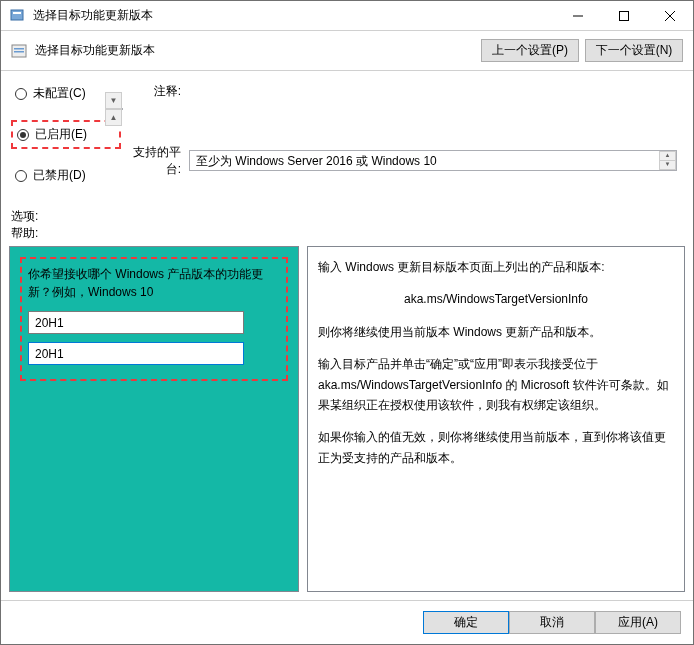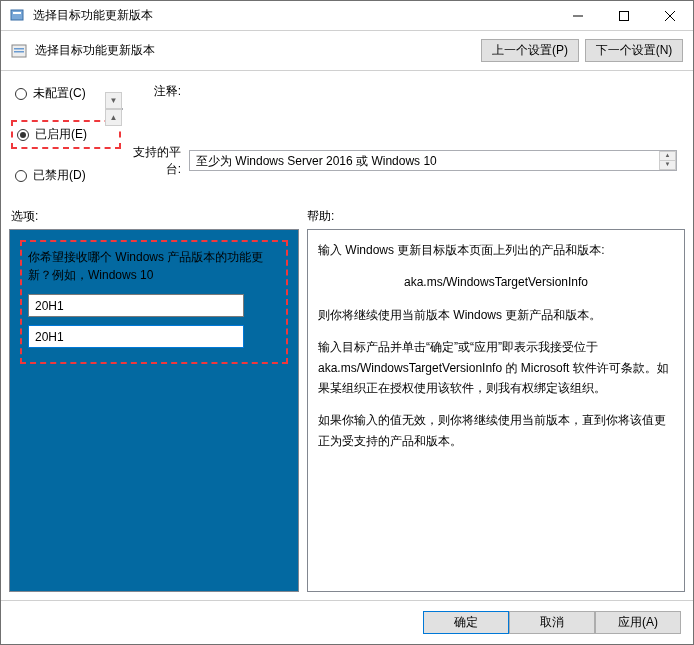--- a/index.html
+++ b/index.html
@@ -28,24 +28,24 @@
     .comment-label { width: 60px; text-align: right; padding-top: 2px; }
     .comment-box { flex: 1; height: 58px; border: 1px solid #abadb3; background: #fff; margin-right: 6px; position: relative; }
     .comment-box .scroll-up, .comment-box .scroll-down { position: absolute; right: 0; width: 17px; height: 17px; background: #f0f0f0; border: 1px solid #cdcdcd; display: flex; align-items: center; justify-content: center; font-size: 8px; color: #606060; }
     .comment-box .scroll-up { top: 0; }
     .comment-box .scroll-down { bottom: 0; }
     .platform-row { display: flex; align-items: center; gap: 8px; margin-top: 24px; }
     .platform-box { flex: 1; height: 21px; border: 1px solid #abadb3; background: #fff; margin-right: 6px; padding: 2px 6px; line-height: 17px; position: relative; }
     .platform-box .scroll-up, .platform-box .scroll-down { position: absolute; right: 0; width: 17px; height: 10px; background: #f0f0f0; border: 1px solid #cdcdcd; display: flex; align-items: center; justify-content: center; font-size: 6px; color: #606060; }
     .platform-box .scroll-up { top: 0; }
     .platform-box .scroll-down { bottom: 0; }
-    .section-labels { display: flex; padding: 10px 10px 4px 10px; }
+    .section-labels { display: flex; padding: 10px 10px 4px 10px; flex-direction: column; }
     .section-labels .left-lbl { width: 296px; }
     .panels { flex: 1; display: flex; padding: 0 8px 8px 8px; gap: 8px; min-height: 0; }
-    .left-panel { width: 290px; border: 1px solid #828790; background: #0369a1; padding: 10px; position: relative; }
+    .left-panel { width: 290px; border: 1px solid #828790; background: #14b8a6; padding: 10px; position: relative; }
     .highlight-box { border: 2px dashed #ef383c; padding: 6px; }
     .opt-label { margin-bottom: 10px; line-height: 1.5; }
     .opt-input { width: 216px; height: 23px; border: 1px solid #7a7a7a; padding: 2px 6px; font-size: 12px; font-family: inherit; margin-bottom: 8px; display: block; }
     .opt-input.blue { border: 1px solid #0078d7; }
     .right-panel { flex: 1; border: 1px solid #828790; background: #fff; padding: 10px; line-height: 1.7; overflow: hidden; }
     .right-panel p { margin-bottom: 12px; }
     .center-text { text-align: center; margin-bottom: 12px; }
     .footer { height: 44px; border-top: 1px solid #d0d0d0; display: flex; align-items: center; justify-content: flex-end; padding: 0 12px; }
     .footer-btn { width: 86px; height: 23px; border: 1px solid #adadad; background: #e1e1e1; font-size: 12px; text-align: center; line-height: 21px; }
     .footer-btn.primary { border: 1px solid #0078d7; }

